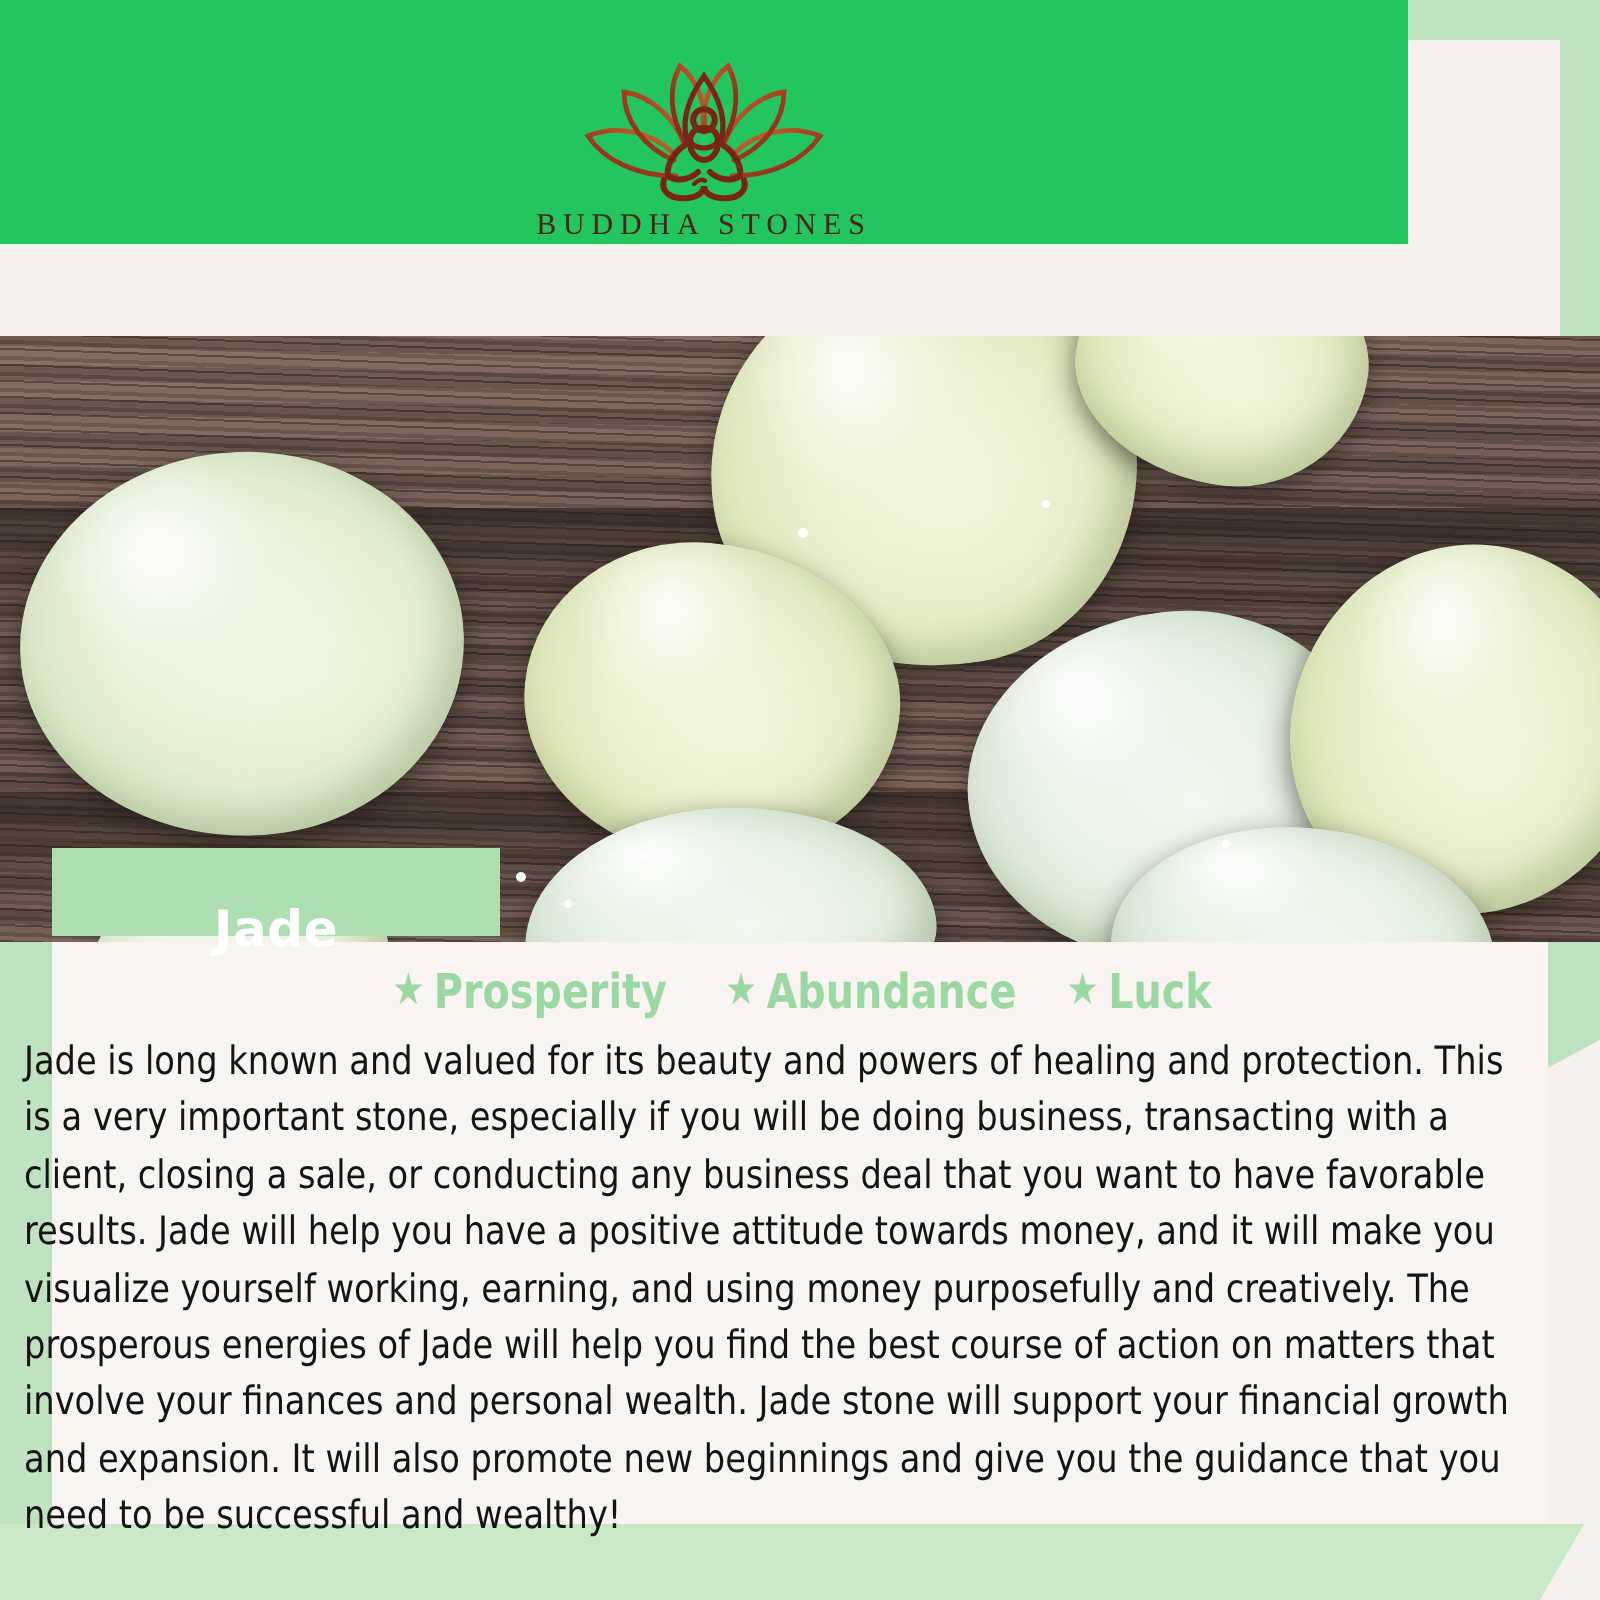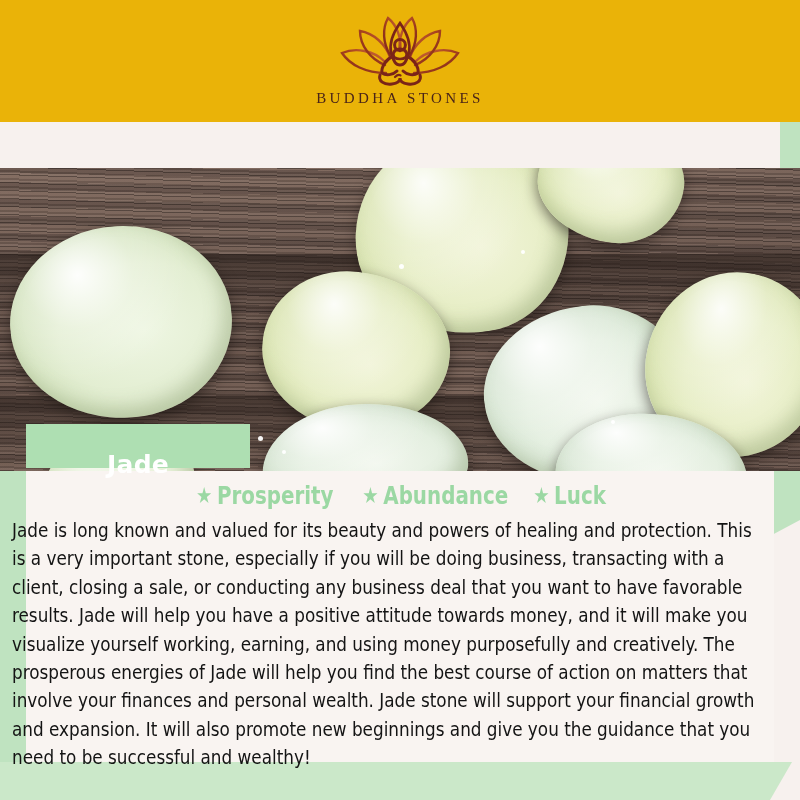--- a/index.html
+++ b/index.html
@@ -50,24 +50,24 @@
     background:#cbe8c9;
   }
   .deco-green-bottomband::after {
     content:""; position:absolute; right:-22px; top:0;
     border-top:38px solid #cbe8c9;
     border-right:22px solid transparent;
   }
 
   
   #header {
-    position:absolute; left:0; top:0; width:800px; height:122px;
-    background:#eab308;
+    position:absolute; left:0; top:0; width:704px; height:122px;
+    background:#22c55e;
     display:flex; flex-direction:column;
-    align-items:center; justify-content:center;
+    align-items:center; justify-content:flex-end;
   }
   #logo-mark { width:128px; height:72px; display:block; }
   #logo-wordmark {
     font-family:"Liberation Serif", serif;
     font-size:15px; letter-spacing:3.4px; font-weight:400;
     color:#4a2418; margin-top:3px; white-space:nowrap;
   }
 
   
   #title-banner {

